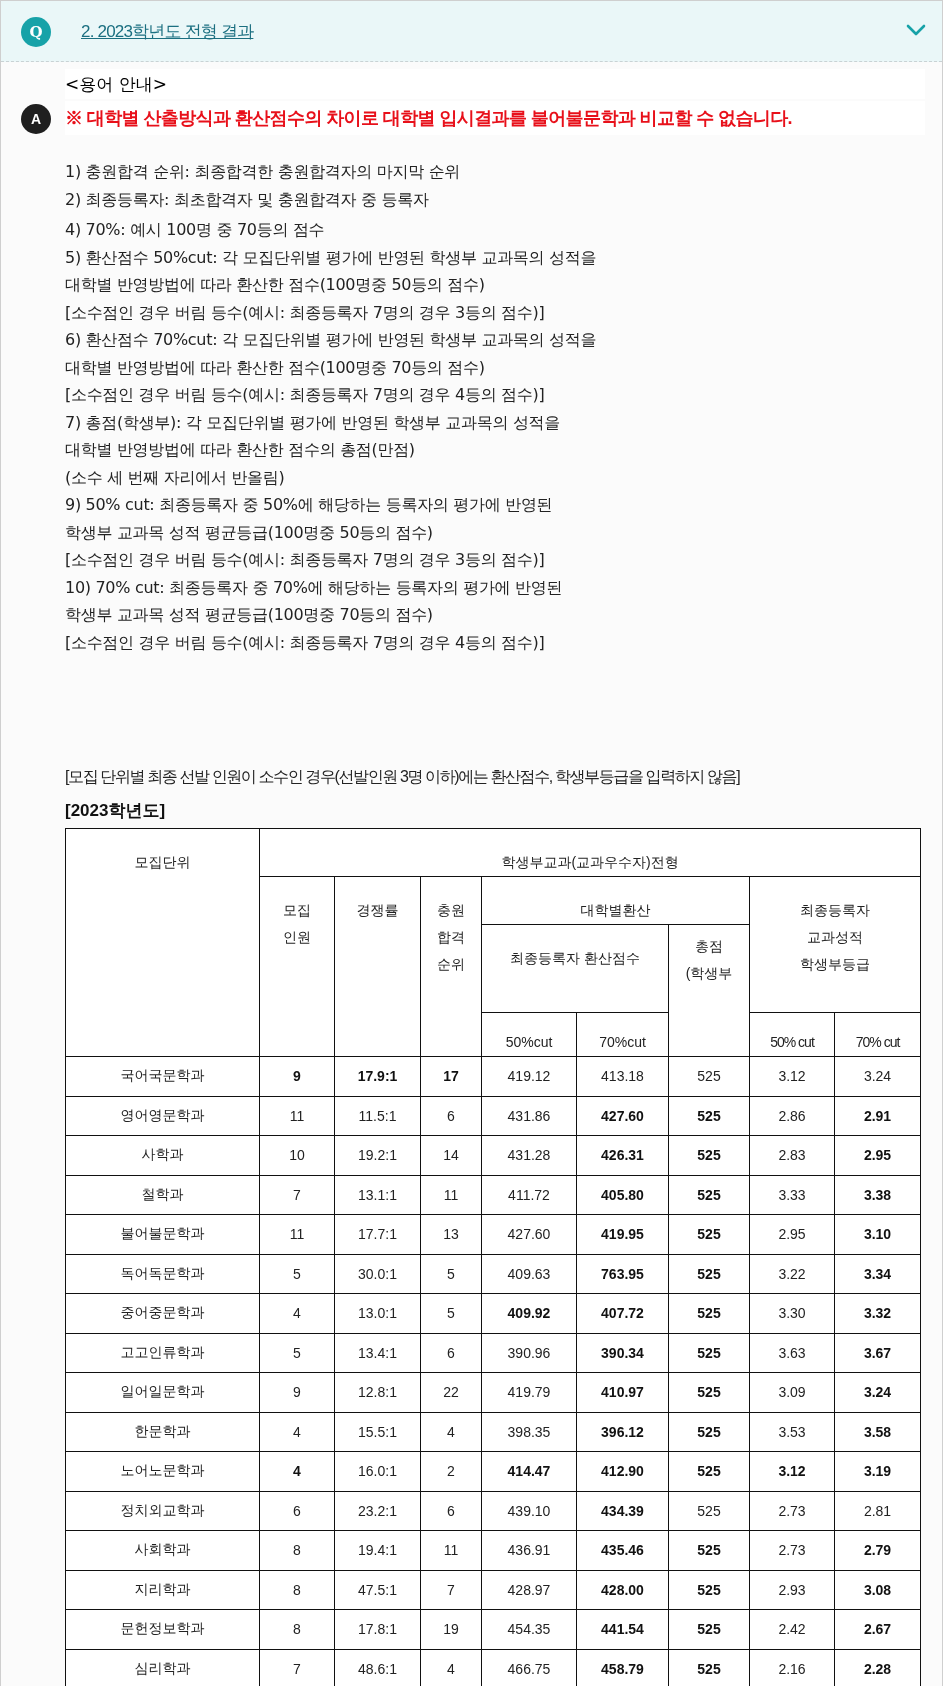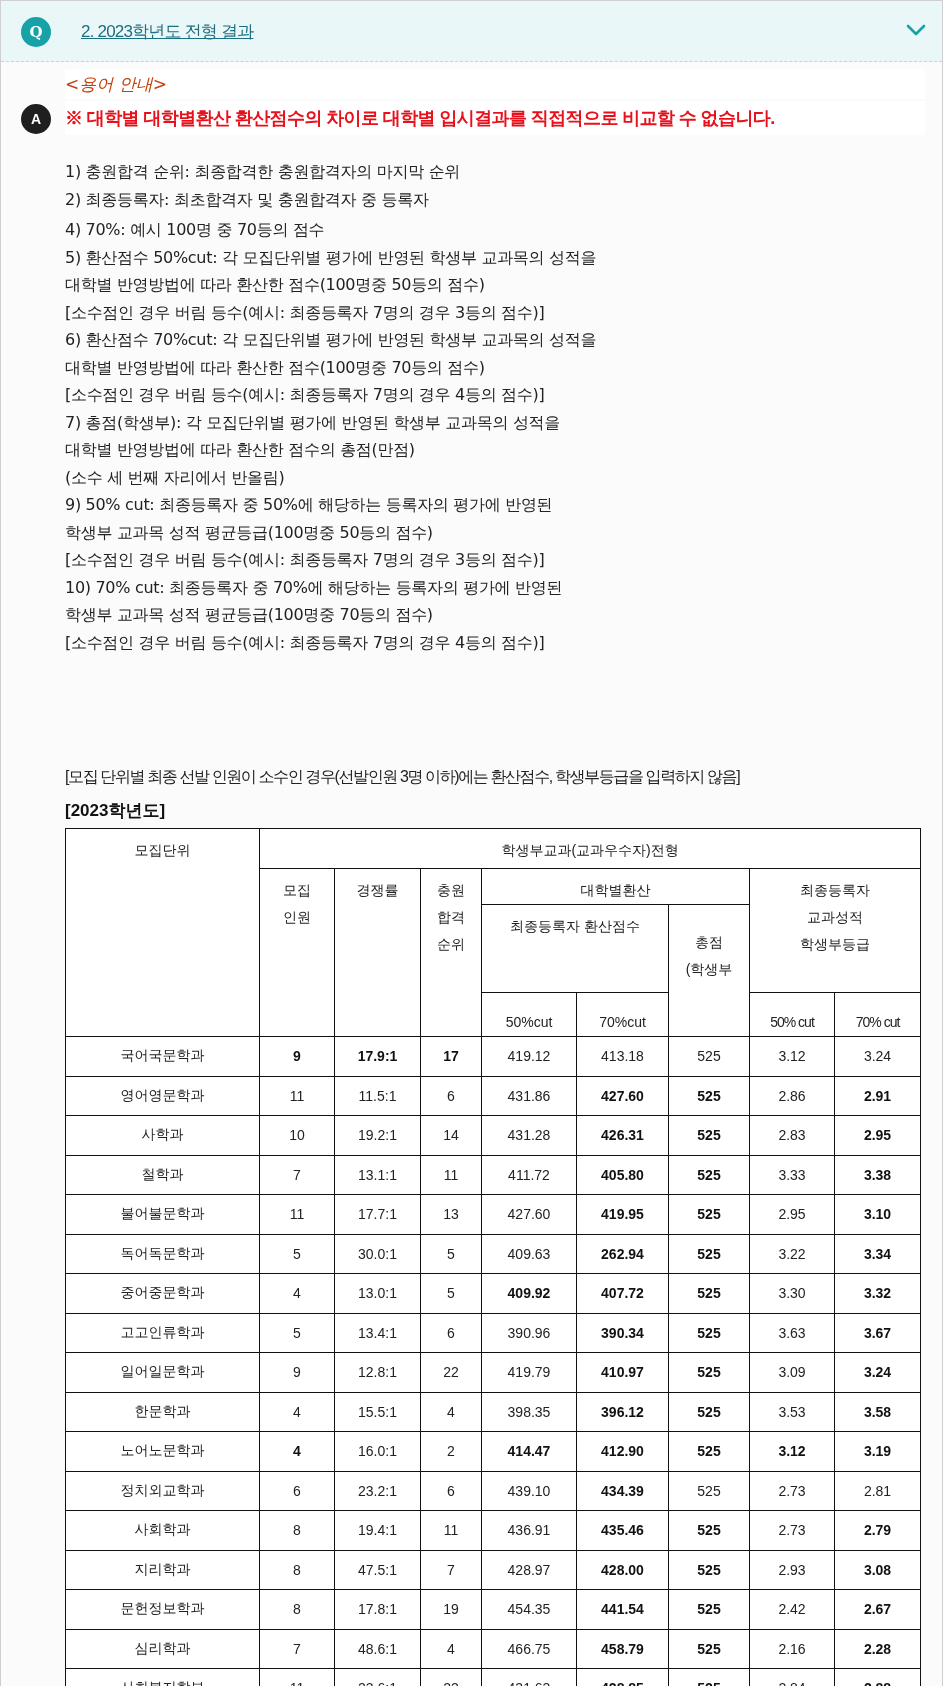--- a/index.html
+++ b/index.html
@@ -34,21 +34,21 @@
     .a-badge {
       position: absolute; left: 20px; top: 103px; width: 30px; height: 30px;
       border-radius: 50%; background: #1f1f1f; color: #fff;
       font-weight: bold; font-size: 14px;
       display: flex; align-items: center; justify-content: center;
       font-family: "Liberation Sans", sans-serif;
     }
     .content { position: absolute; left: 64px; top: 62px; width: 860px; }
     .guide-title {
       position: absolute; left: 0; top: 6px; width: 860px; height: 30px;
-      background: #ffffff; font-size: 17px; line-height: 30px; color: #c2410c; font-style: italic;
+      background: #ffffff; font-size: 17px; line-height: 30px; color: #000000;
     }
     .warning {
       position: absolute; left: 0; top: 38px; width: 860px; height: 34px;
       background: #ffffff; font-size: 18px; line-height: 34px; color: #e8101a;
       font-weight: bold; letter-spacing: -0.6px; font-family: "Liberation Sans", sans-serif;
     }
     .defs { position: absolute; left: 0; top: 95px; width: 860px; font-size: 16px; color: #222; }
     .defs .line { height: 27.5px; line-height: 27.5px; white-space: nowrap; letter-spacing: -0.3px; }
     .defs .gap { height: 3px; }
     .note {
@@ -62,21 +62,21 @@
     }
     table.results {
       position: absolute; left: 0; top: 765px; width: 855px;
       border-collapse: collapse; table-layout: fixed; background: #fff;
       font-family: "Liberation Sans", sans-serif;
     }
     table.results th, table.results td {
       border: 1.5px solid #111; text-align: center; font-weight: normal;
       font-size: 14px; color: #222; padding: 0;
     }
-    table.results th { vertical-align: top; line-height: 27px; padding-top: 8px; font-size: 14px; }
+    table.results th { vertical-align: top; line-height: 27px; padding-top: 20px; font-size: 14px; }
     table.results th.sub { vertical-align: middle; padding-top: 16px; }
     table.results td { height: 39.5px; }
     table.results td.b { font-weight: bold; color: #111; }
     .hdr-r1 { height: 40px; }
     .hdr-r2 { height: 32px; }
     .hdr-r3 { height: 88px; }
     .hdr-r4 { height: 39px; }
     th.cut { font-size: 13px; letter-spacing: -1px; }
   </style>
 </head>
@@ -89,21 +89,21 @@
     <a class="q-title">2. 2023학년도 전형 결과</a>
     <svg class="chevron" viewBox="0 0 20 14">
       <polyline points="2,3 10,11 18,3" fill="none" stroke="#17a2a8" stroke-width="2.6" stroke-linecap="round" stroke-linejoin="round"></polyline>
     </svg>
   </div>
 
   <div class="a-badge">A</div>
 
   <div class="content">
     <div class="guide-title">&lt;용어 안내&gt;</div>
-    <div class="warning">※ 대학별 대학별환산 환산점수의 차이로 대학별 입시결과를 직접적으로 비교할 수 없습니다.</div>
+    <div class="warning">※ 대학별 산출방식과 환산점수의 차이로 대학별 입시결과를 불어불문학과 비교할 수 없습니다.</div>
 
     <div class="defs">
       <div class="line">1) 충원합격 순위: 최종합격한 충원합격자의 마지막 순위</div>
       <div class="line">2) 최종등록자: 최초합격자 및 충원합격자 중 등록자</div>
       <div class="gap"></div>
       <div class="line">4) 70%: 예시 100명 중 70등의 점수</div>
       <div class="line">5) 환산점수 50%cut: 각 모집단위별 평가에 반영된 학생부 교과목의 성적을</div>
       <div class="line">대학별 반영방법에 따라 환산한 점수(100명중 50등의 점수)</div>
       <div class="line">[소수점인 경우 버림 등수(예시: 최종등록자 7명의 경우 3등의 점수)]</div>
       <div class="line">6) 환산점수 70%cut: 각 모집단위별 평가에 반영된 학생부 교과목의 성적을</div>
@@ -153,21 +153,21 @@
           </th>
           <th colspan="3">대학별환산</th>
           <th colspan="2" rowspan="2">
             <div>최종등록자</div>
             <div>교과성적</div>
             <div>학생부등급</div>
           </th>
         </tr>
         <tr class="hdr-r3">
           <th colspan="2">최종등록자 환산점수</th>
-          <th rowspan="2" style="padding-top:24px">
+          <th rowspan="2" style="padding-top:8px">
             <div>총점</div>
             <div>(학생부</div>
           </th>
         </tr>
         <tr class="hdr-r4">
           <th class="sub">50%cut</th>
           <th class="sub">70%cut</th>
           <th class="sub cut">50% cut</th>
           <th class="sub cut">70% cut</th>
         </tr>
@@ -227,21 +227,21 @@
             <td class="b">525</td>
             <td>2.95</td>
             <td class="b">3.10</td>
           </tr>
           <tr>
             <td>독어독문학과</td>
             <td>5</td>
             <td>30.0:1</td>
             <td>5</td>
             <td>409.63</td>
-            <td class="b">262.94</td>
+            <td class="b">763.95</td>
             <td class="b">525</td>
             <td>3.22</td>
             <td class="b">3.34</td>
           </tr>
           <tr>
             <td>중어중문학과</td>
             <td>4</td>
             <td>13.0:1</td>
             <td>5</td>
             <td class="b">409.92</td>

